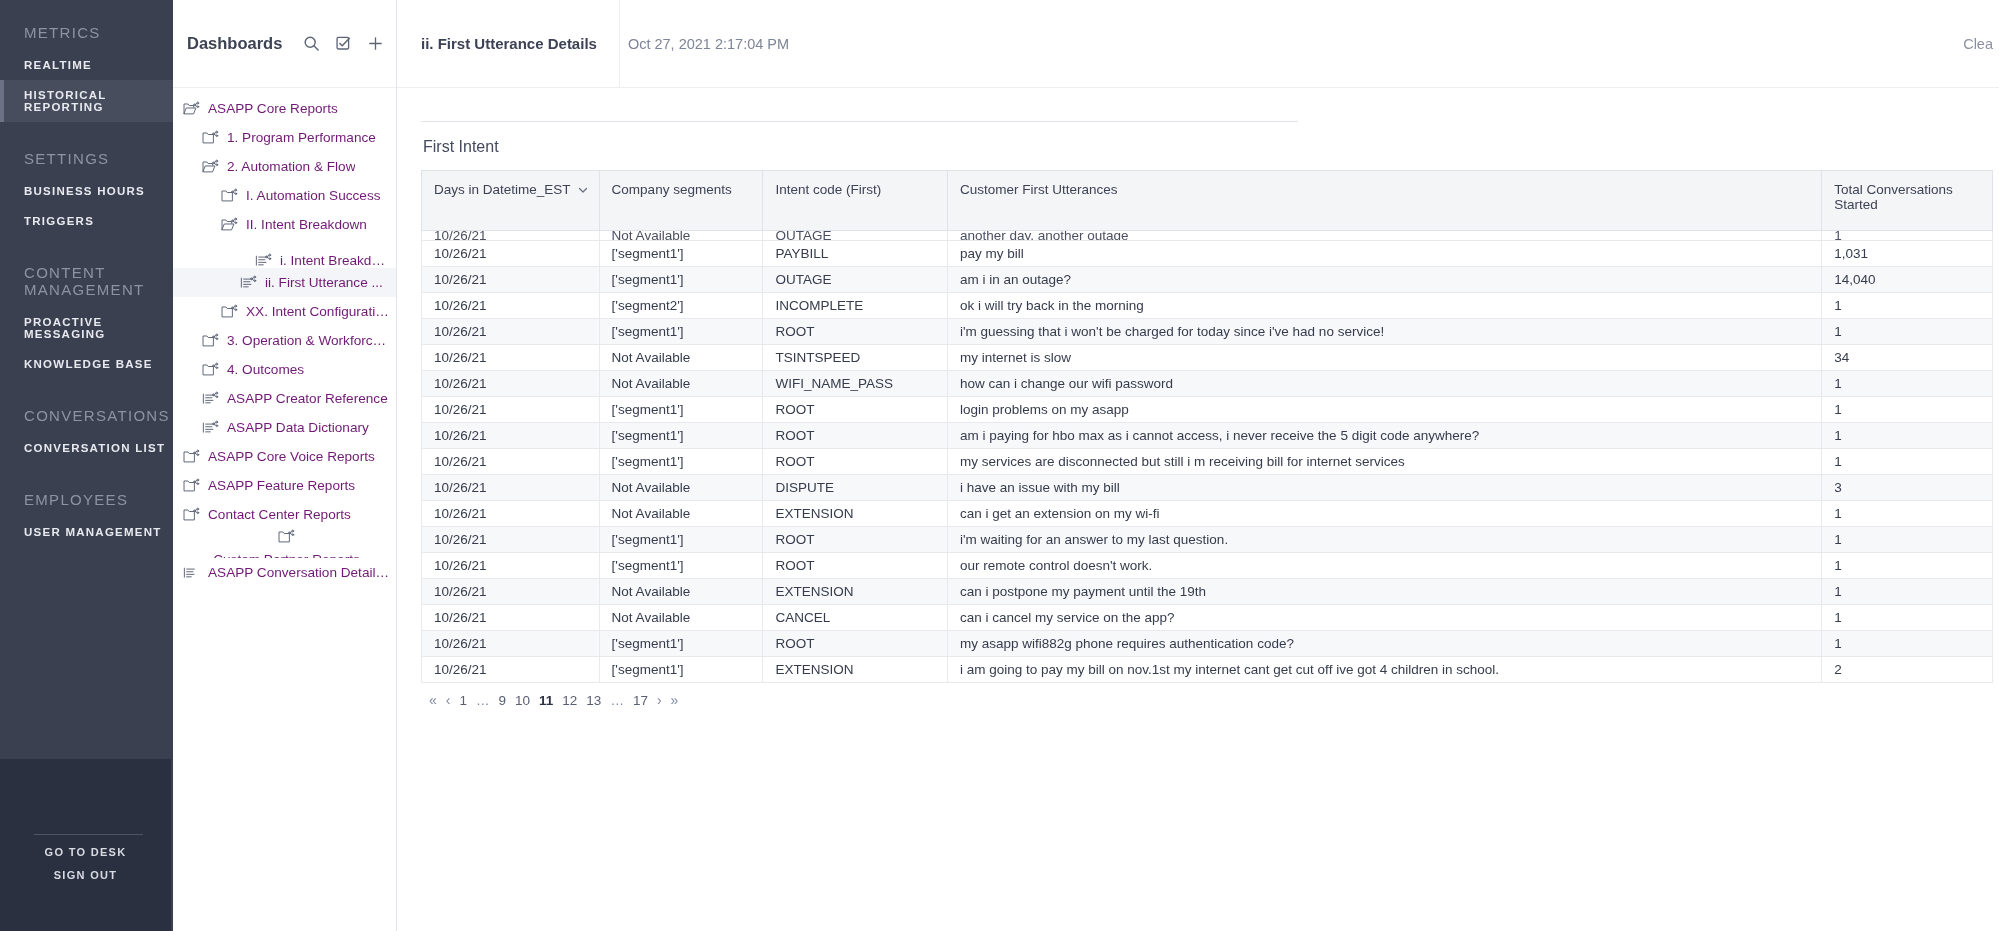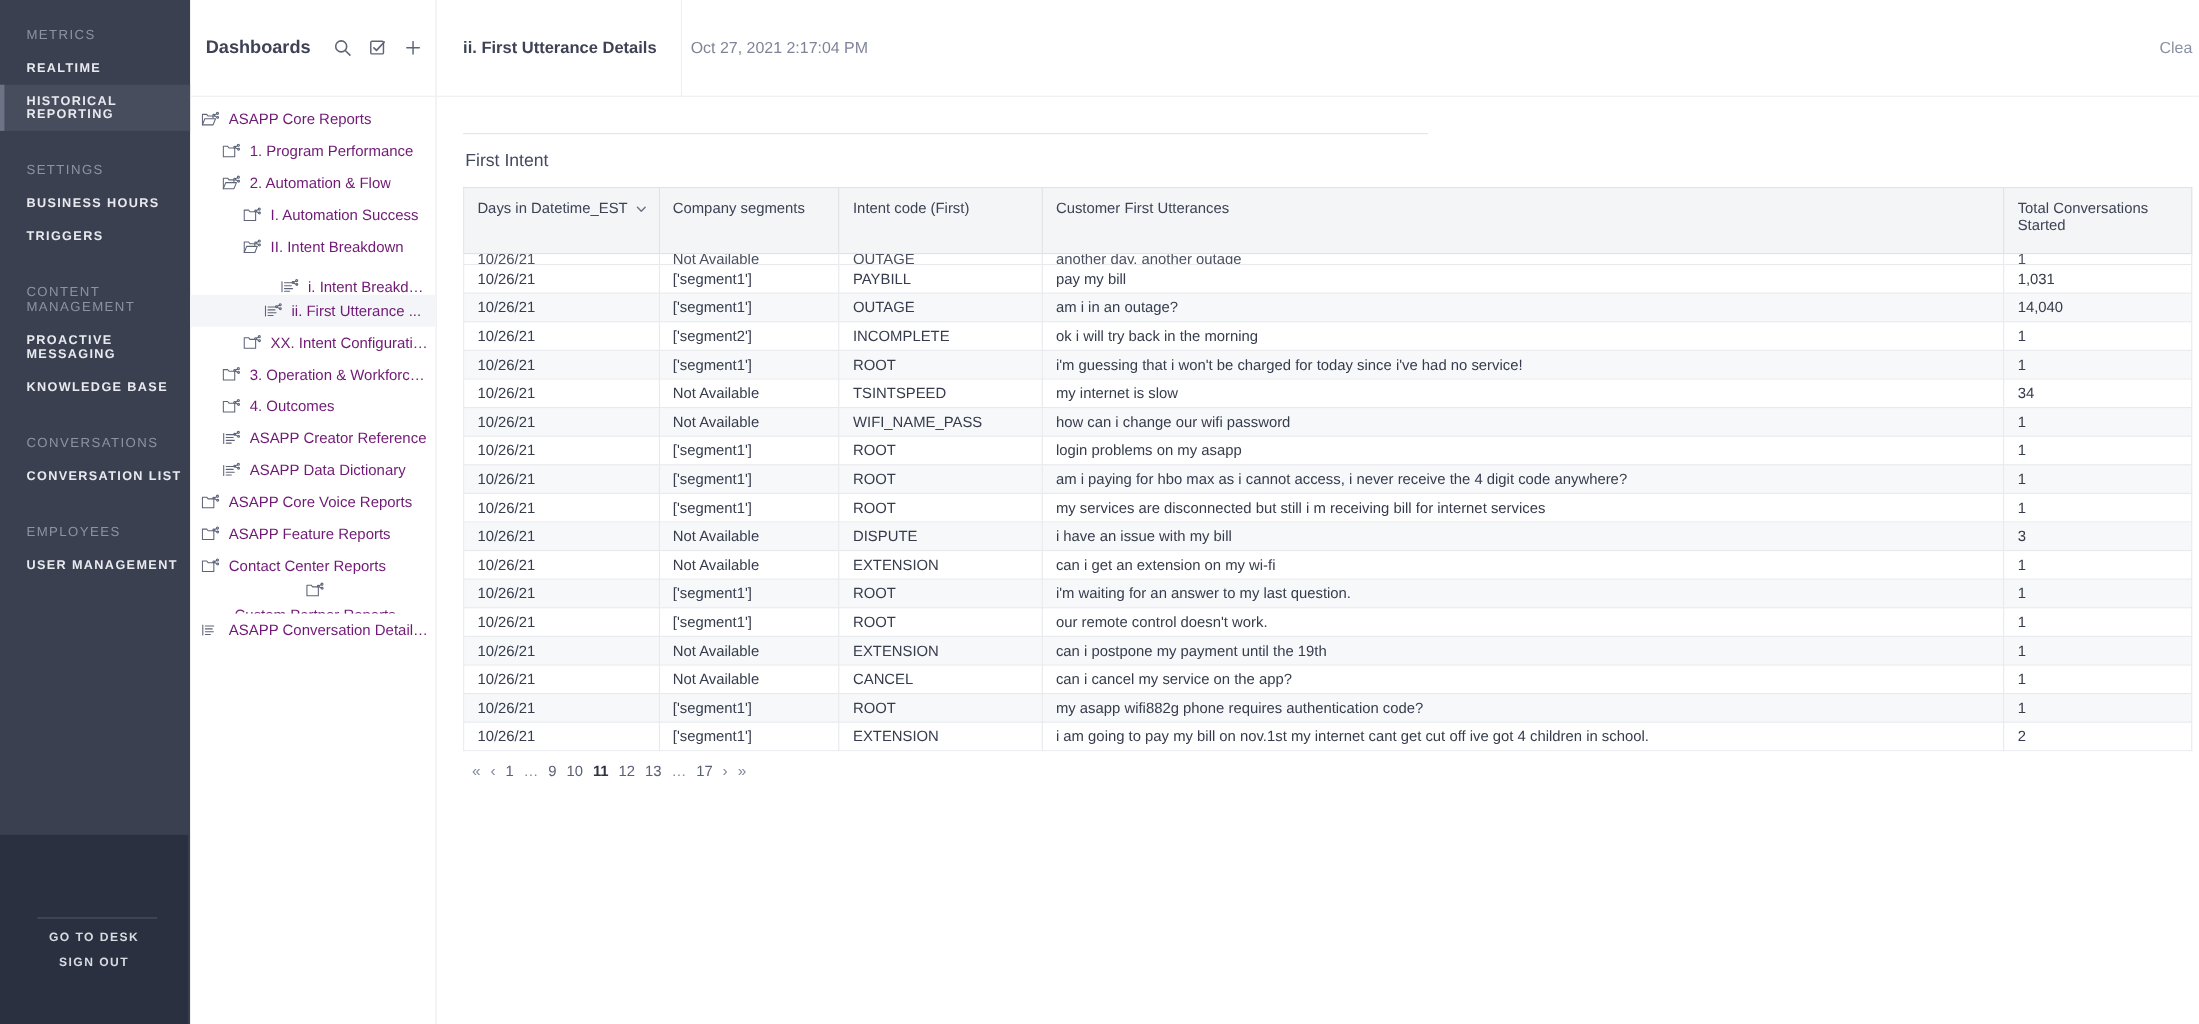--- a/index.html
+++ b/index.html
@@ -14,21 +14,21 @@
   
   .rail {
     width: 173px; height: 931px;
     background: #3a4050;
     flex: 0 0 173px;
     position: relative;
     color: #fff;
   }
   .rail-scroll { padding-top: 14px; }
   .rail-group-label {
-    font-size: 12px; letter-spacing: 1.3px; font-weight: 400;
+    font-size: 15px; letter-spacing: 1.3px; font-weight: 400;
     color: #8d93a1; padding: 10px 0 9px 24px; text-transform: uppercase;
   }
   .rail-item {
     font-size: 11.5px; letter-spacing: 1.25px; font-weight: 700;
     color: #e8eaef; padding: 9px 0 9px 24px; text-transform: uppercase;
     cursor: pointer; position: relative;
   }
   .rail-item.active { background: #474d5d; }
   .rail-item.active::before {
     content: ""; position: absolute; left: 0; top: 0; bottom: 0;
@@ -501,21 +501,21 @@
                 <td>10/26/21</td>
                 <td>['segment1']</td>
                 <td>ROOT</td>
                 <td>login problems on my asapp</td>
                 <td>1</td>
               </tr>
               <tr class="alt">
                 <td>10/26/21</td>
                 <td>['segment1']</td>
                 <td>ROOT</td>
-                <td>am i paying for hbo max as i cannot access, i never receive the 4 digit code anywhere?</td>
+                <td>am i paying for hbo max as i cannot access, i never receive the 5 digit code anywhere?</td>
                 <td>1</td>
               </tr>
               <tr>
                 <td>10/26/21</td>
                 <td>['segment1']</td>
                 <td>ROOT</td>
                 <td>my services are disconnected but still i m receiving bill for internet services</td>
                 <td>1</td>
               </tr>
               <tr class="alt">

